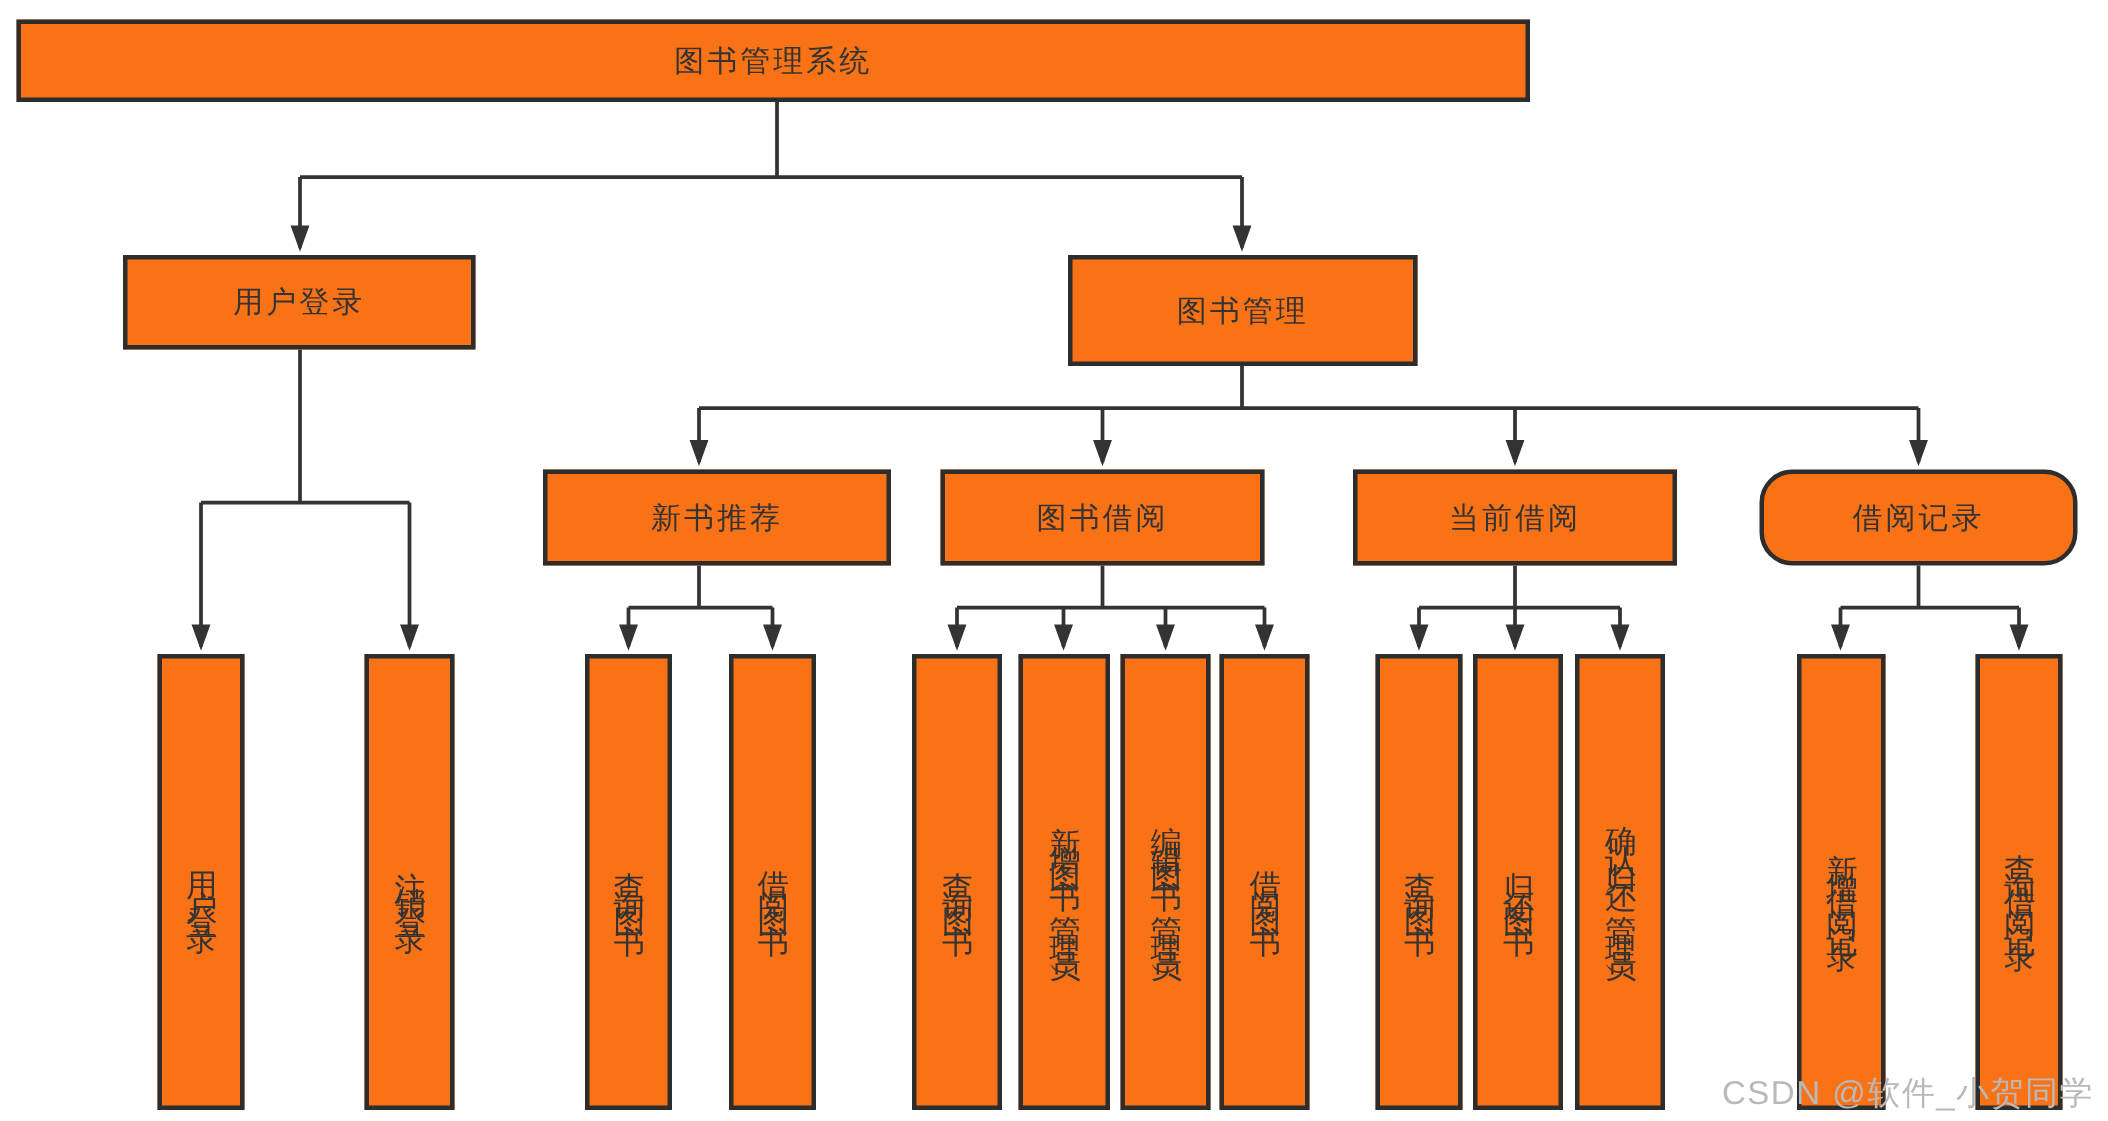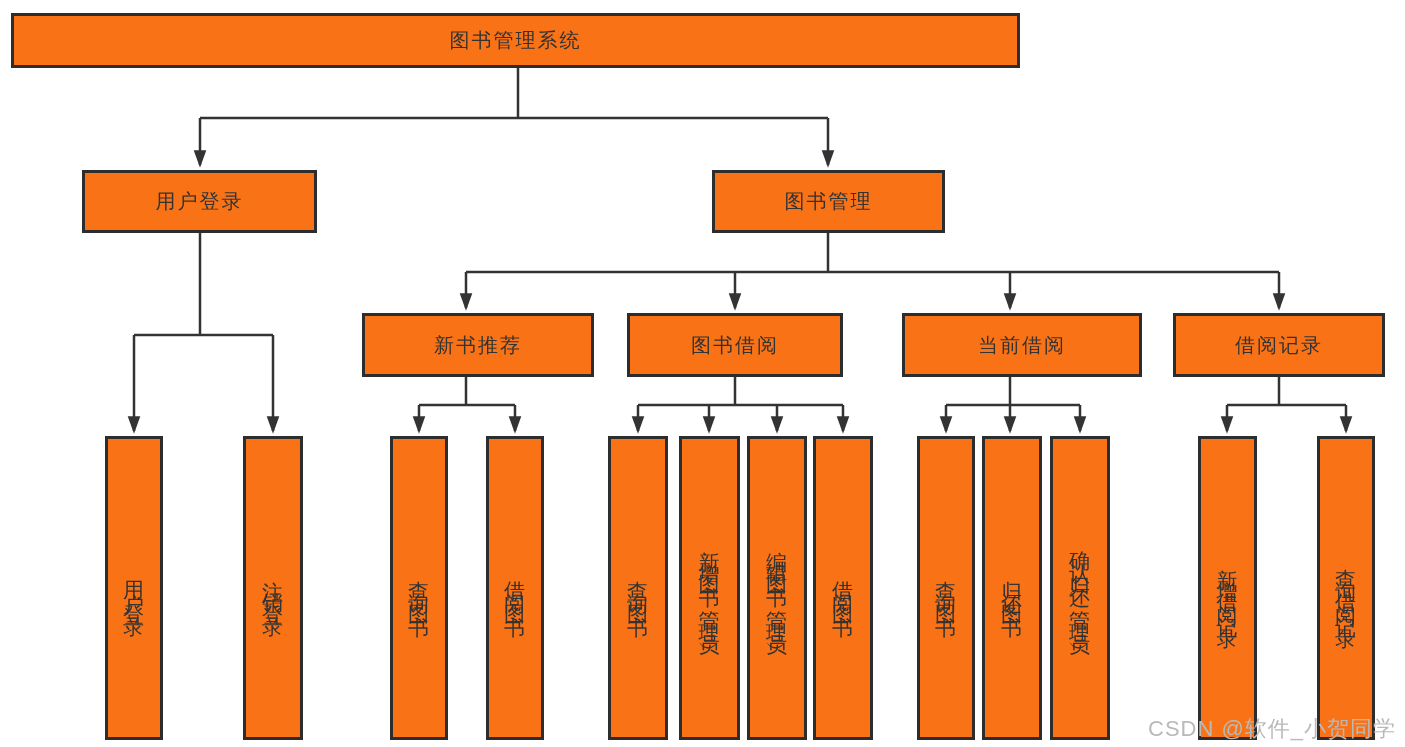--- a/index.html
+++ b/index.html
@@ -101,33 +101,33 @@
       <line x1="1227" y1="405" x2="1227" y2="431" class="edge" marker-end="url(#arrowhead)"></line>
       <line x1="1346" y1="405" x2="1346" y2="431" class="edge" marker-end="url(#arrowhead)"></line>
     </svg>
   <div class="watermark">CSDN @软件_小贺同学</div>
 <div class="node horiz" style="left: 11px; top: 13px; width: 1009px; height: 55px;">
       <span class="node-label">图书管理系统</span>
     </div>
     <div class="node horiz" style="left: 82px; top: 170px; width: 235px; height: 63px;">
       <span class="node-label">用户登录</span>
     </div>
-    <div class="node horiz" style="left: 712px; top: 170px; width: 233px; height: 63px;">
+    <div class="node horiz" style="left: 712px; top: 170px; width: 233px; height: 74px;">
       <span class="node-label">图书管理</span>
     </div>
     <div class="node horiz" style="left: 362px; top: 313px; width: 232px; height: 64px;">
       <span class="node-label">新书推荐</span>
     </div>
     <div class="node horiz" style="left: 627px; top: 313px; width: 216px; height: 64px;">
       <span class="node-label">图书借阅</span>
     </div>
-    <div class="node horiz" style="left: 902px; top: 313px; width: 240px; height: 64px;">
+    <div class="node horiz" style="left: 902px; top: 313px; width: 216px; height: 64px;">
       <span class="node-label">当前借阅</span>
     </div>
-    <div class="node horiz" style="left: 1173px; top: 313px; width: 212px; height: 64px;">
+    <div class="node horiz" style="left: 1173px; top: 313px; width: 212px; height: 64px; border-radius: 22px;">
       <span class="node-label">借阅记录</span>
     </div>
     <div class="node vert" style="left: 105px; top: 436px; width: 58px; height: 304px;">
       <span class="node-label">用户登录</span>
     </div>
     <div class="node vert" style="left: 243px; top: 436px; width: 60px; height: 304px;">
       <span class="node-label">注销登录</span>
     </div>
     <div class="node vert" style="left: 390px; top: 436px; width: 58px; height: 304px;">
       <span class="node-label">查询图书</span>

